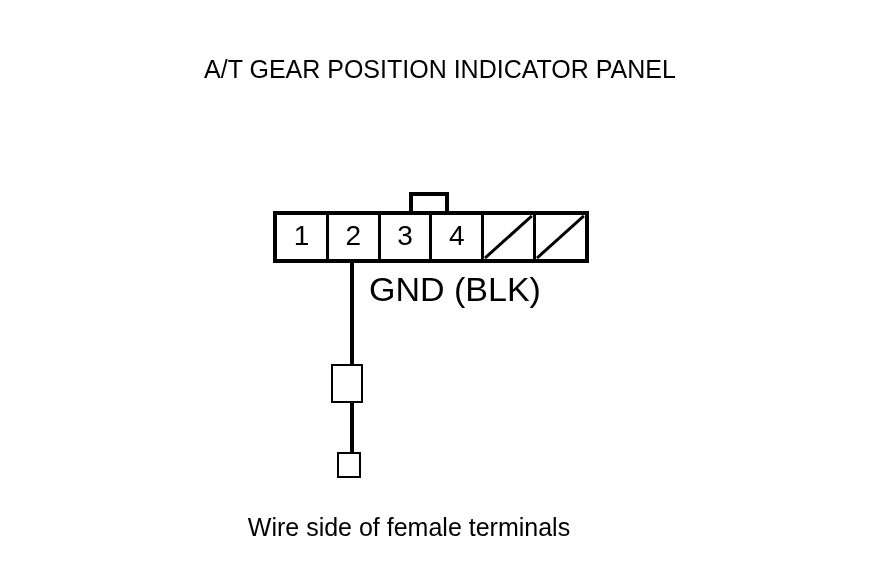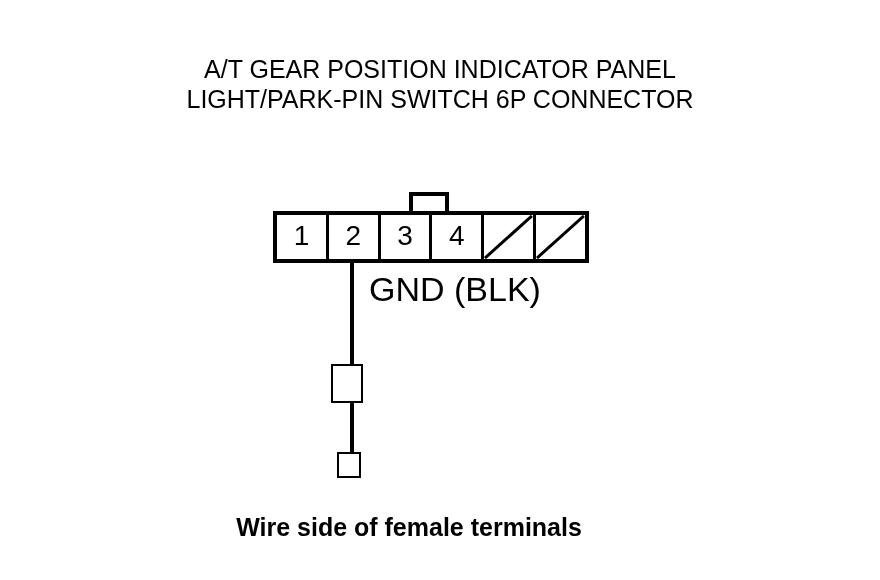--- a/index.html
+++ b/index.html
@@ -146,35 +146,33 @@
     line-height: 28px;
     white-space: nowrap;
     color: #000;
   }
   #caption-block {
     position: absolute;
     left: 0;
     top: 512px;
     width: 818px;
     text-align: center;
-    font-weight: bold;
   }
   #caption-block .caption-text {
     font-size: 25px;
     line-height: 30px;
     white-space: nowrap;
     color: #000;
   }
 </style>
 </head>
 <body>
 
 <div id="title-block">
   <span class="title-line">A/T GEAR POSITION INDICATOR PANEL</span>
-  <span class="title-line">LIGHT/PARK-PIN SWITCH 6P CONNECTOR</span>
 </div>
 
 <div id="connector-assembly">
 
   <div id="connector-tab"></div>
 
   <div id="connector-body">
 
     <div class="pin-cell">
       <span class="pin-label">1</span>

